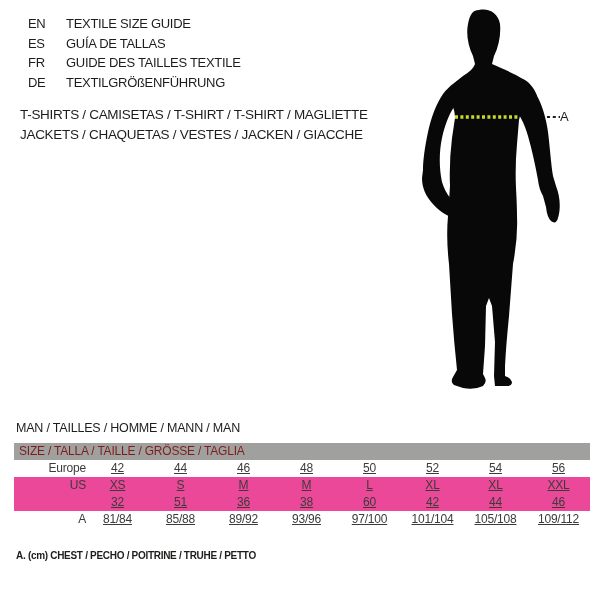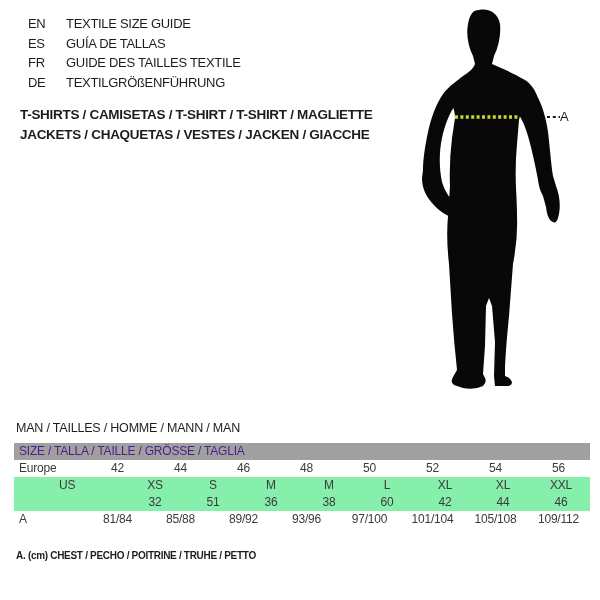--- a/index.html
+++ b/index.html
@@ -7,34 +7,34 @@
   body {
     position:relative; width:600px; height:600px; background:#ffffff;
     font-family:"Liberation Sans", sans-serif; color:#1d1d1b; overflow:hidden;
   }
   
   .lang-list { position:absolute; left:20px; top:14px; letter-spacing:-0.3px; }
   .lang-item { display:flex; height:19.5px; line-height:19.5px; font-size:13px; font-weight:400;margin-left:8px; }
   .lang-code { width:38px; }
   
   .categories { position:absolute; left:20px; top:105px; letter-spacing:-0.3px; }
-  .category-line { font-size:13.5px; font-weight:700; line-height:20px; white-space:nowrap; }
+  .category-line { font-size:13.5px; font-weight:400; line-height:20px; white-space:nowrap; }
   
   .figure-wrap { position:absolute; left:405px; top:6px; width:165px; height:390px; }
   .figure-wrap svg { display:block; width:165px; height:390px; }
   .measure-label { position:absolute; left:155px; top:103px; font-size:13px; font-weight:400; color:#1d1d1b; }
   
   .section-title { position:absolute; left:16px; top:421px; font-size:12.5px; font-weight:400; letter-spacing:-0.2px; }
   
   .size-table { position:absolute; left:14px; top:443px; width:576px; font-size:12px; letter-spacing:-0.2px; }
-  .st-header { height:17px; line-height:17px; background:#a0a09e; color:#4c1d95; padding-left:5px; font-size:12px; }
+  .st-header { height:17px; line-height:17px; background:#a0a09e; color:#7f1d1d; padding-left:5px; font-size:12px; }
   .st-row { display:grid; grid-template-columns:72px repeat(8, 1fr); height:17px; line-height:17px; color:#3b3b3a; }
-  .st-row.stripe { background:#86efac;padding-left:40px; }
-  .st-row .row-label { padding-left:5px; text-align:left; }
-  .st-row .cell { text-align:center; }
+  .st-row.stripe { background:#ec4899; }
+  .st-row .row-label { padding-left:5px; text-align:right; }
+  .st-row .cell { text-align:center;text-decoration:underline; }
   
   .footnote { position:absolute; left:16px; top:550px; font-size:10px; font-weight:700; letter-spacing:-0.3px; }
 </style>
 </head>
 <body>
 
 <div class="lang-list">
   <div class="lang-item">
     <span class="lang-code">EN</span>
     <span class="lang-title">TEXTILE SIZE GUIDE</span>

